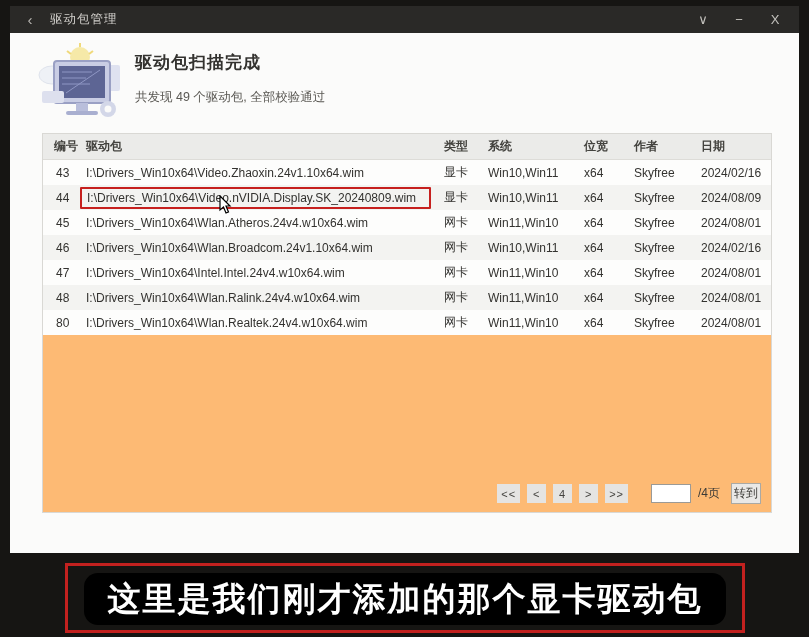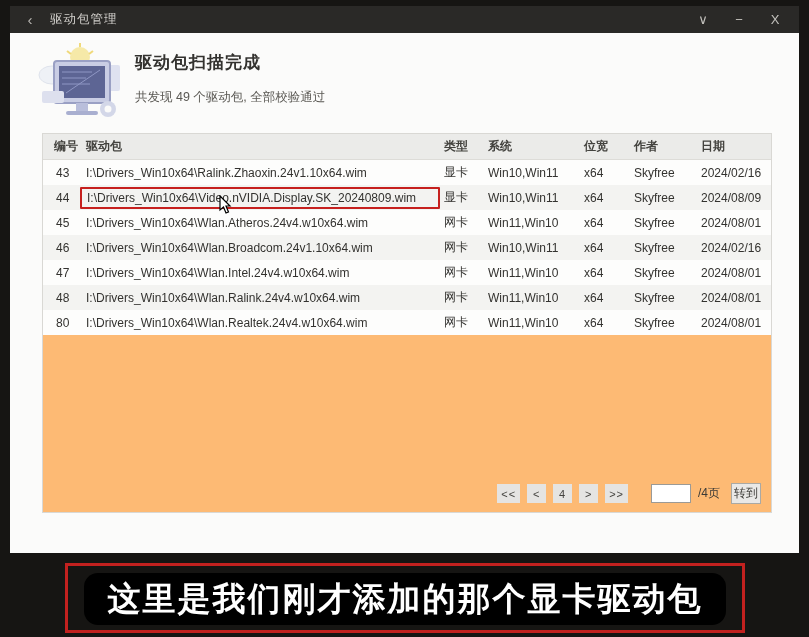--- a/index.html
+++ b/index.html
@@ -65,21 +65,21 @@
     display:grid; grid-template-columns:43px 358px 44px 96px 50px 67px 1fr;
     height:25px; align-items:center;
     font-size:12px; color:#33322f; background:#fdfdfc; cursor:default;
   }
   .t-row.striped { background:#f3f3f1; }
   .t-row [data-cell="id"] { padding-left:13px; }
   .t-row [data-cell="path"] { white-space:nowrap; }
   .t-row .hl {
     display:inline-block; justify-self:start;
     border:2px solid #c6201e; border-radius:1px;
-    padding:2px 22px 2px 5px; margin-left:-6px; background:transparent;
+    padding:2px 13px 2px 5px; margin-left:-6px; background:transparent;
   }
 
   
   .pagination {
     position:absolute; right:10px; bottom:8px;
     display:flex; align-items:center; gap:7px;
   }
   .pg-btn {
     min-width:19px; height:19px; padding:0 4px;
     background:#e5e4e2; border:none; color:#44433f; font-size:11px;
@@ -166,21 +166,21 @@
           <span>驱动包</span>
           <span>类型</span>
           <span>系统</span>
           <span>位宽</span>
           <span>作者</span>
           <span>日期</span>
         </div>
         <div class="t-body">
             <div class="t-row">
     <span data-cell="id">43</span>
-    <span data-cell="pathwrap"><span data-cell="path">I:\Drivers_Win10x64\Ralink.Zhaoxin.24v1.10x64.wim</span></span>
+    <span data-cell="pathwrap"><span data-cell="path">I:\Drivers_Win10x64\Video.Zhaoxin.24v1.10x64.wim</span></span>
     <span data-cell="type">显卡</span>
     <span data-cell="os">Win10,Win11</span>
     <span data-cell="arch">x64</span>
     <span data-cell="author">Skyfree</span>
     <span data-cell="date">2024/02/16</span>
   </div>
             <div class="t-row striped">
     <span data-cell="id">44</span>
     <span data-cell="pathwrap"><span data-cell="path" class="hl">I:\Drivers_Win10x64\Video.nVIDIA.Display.SK_20240809.wim</span></span>
     <span data-cell="type">显卡</span>
@@ -202,21 +202,21 @@
     <span data-cell="id">46</span>
     <span data-cell="pathwrap"><span data-cell="path">I:\Drivers_Win10x64\Wlan.Broadcom.24v1.10x64.wim</span></span>
     <span data-cell="type">网卡</span>
     <span data-cell="os">Win10,Win11</span>
     <span data-cell="arch">x64</span>
     <span data-cell="author">Skyfree</span>
     <span data-cell="date">2024/02/16</span>
   </div>
             <div class="t-row">
     <span data-cell="id">47</span>
-    <span data-cell="pathwrap"><span data-cell="path">I:\Drivers_Win10x64\Wlan.Intel.24v4.w10x64.wim</span></span>
+    <span data-cell="pathwrap"><span data-cell="path">I:\Drivers_Win10x64\Intel.Intel.24v4.w10x64.wim</span></span>
     <span data-cell="type">网卡</span>
     <span data-cell="os">Win11,Win10</span>
     <span data-cell="arch">x64</span>
     <span data-cell="author">Skyfree</span>
     <span data-cell="date">2024/08/01</span>
   </div>
             <div class="t-row striped">
     <span data-cell="id">48</span>
     <span data-cell="pathwrap"><span data-cell="path">I:\Drivers_Win10x64\Wlan.Ralink.24v4.w10x64.wim</span></span>
     <span data-cell="type">网卡</span>

